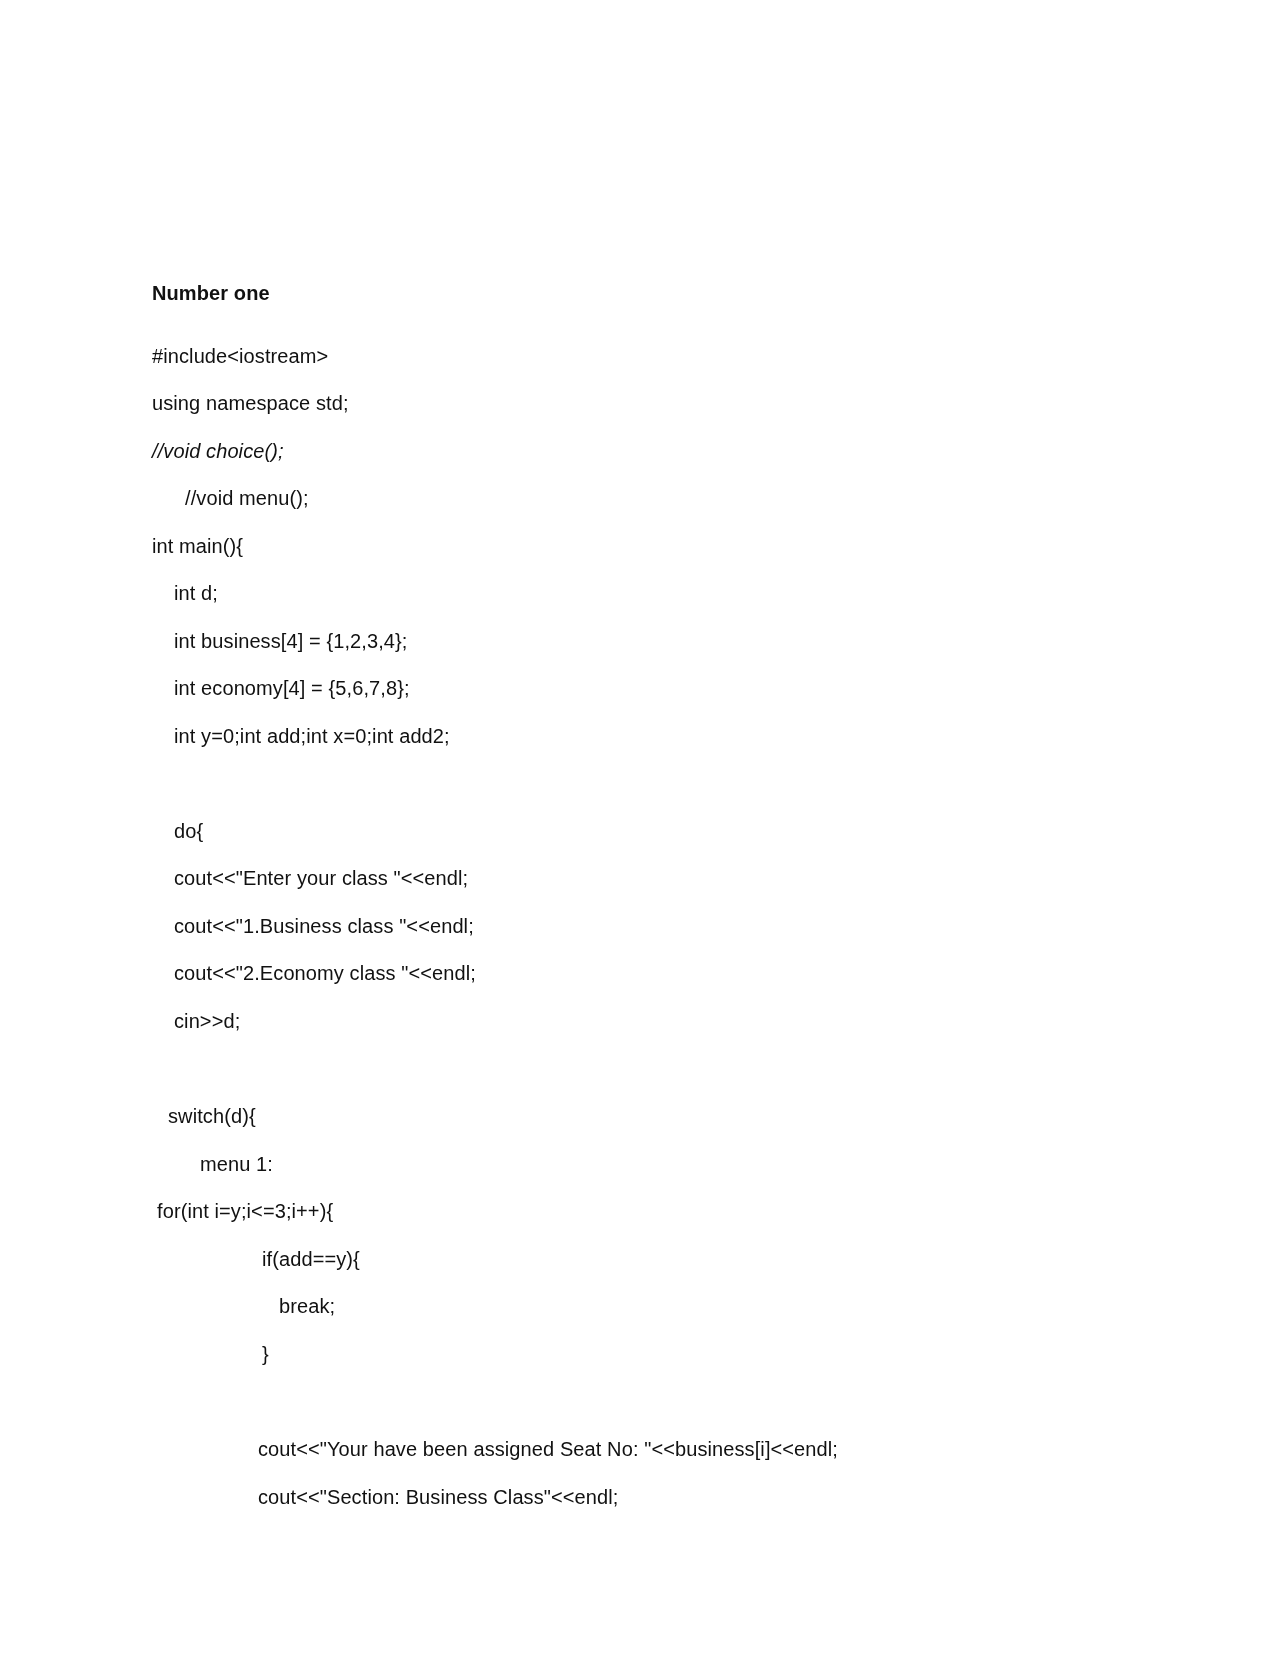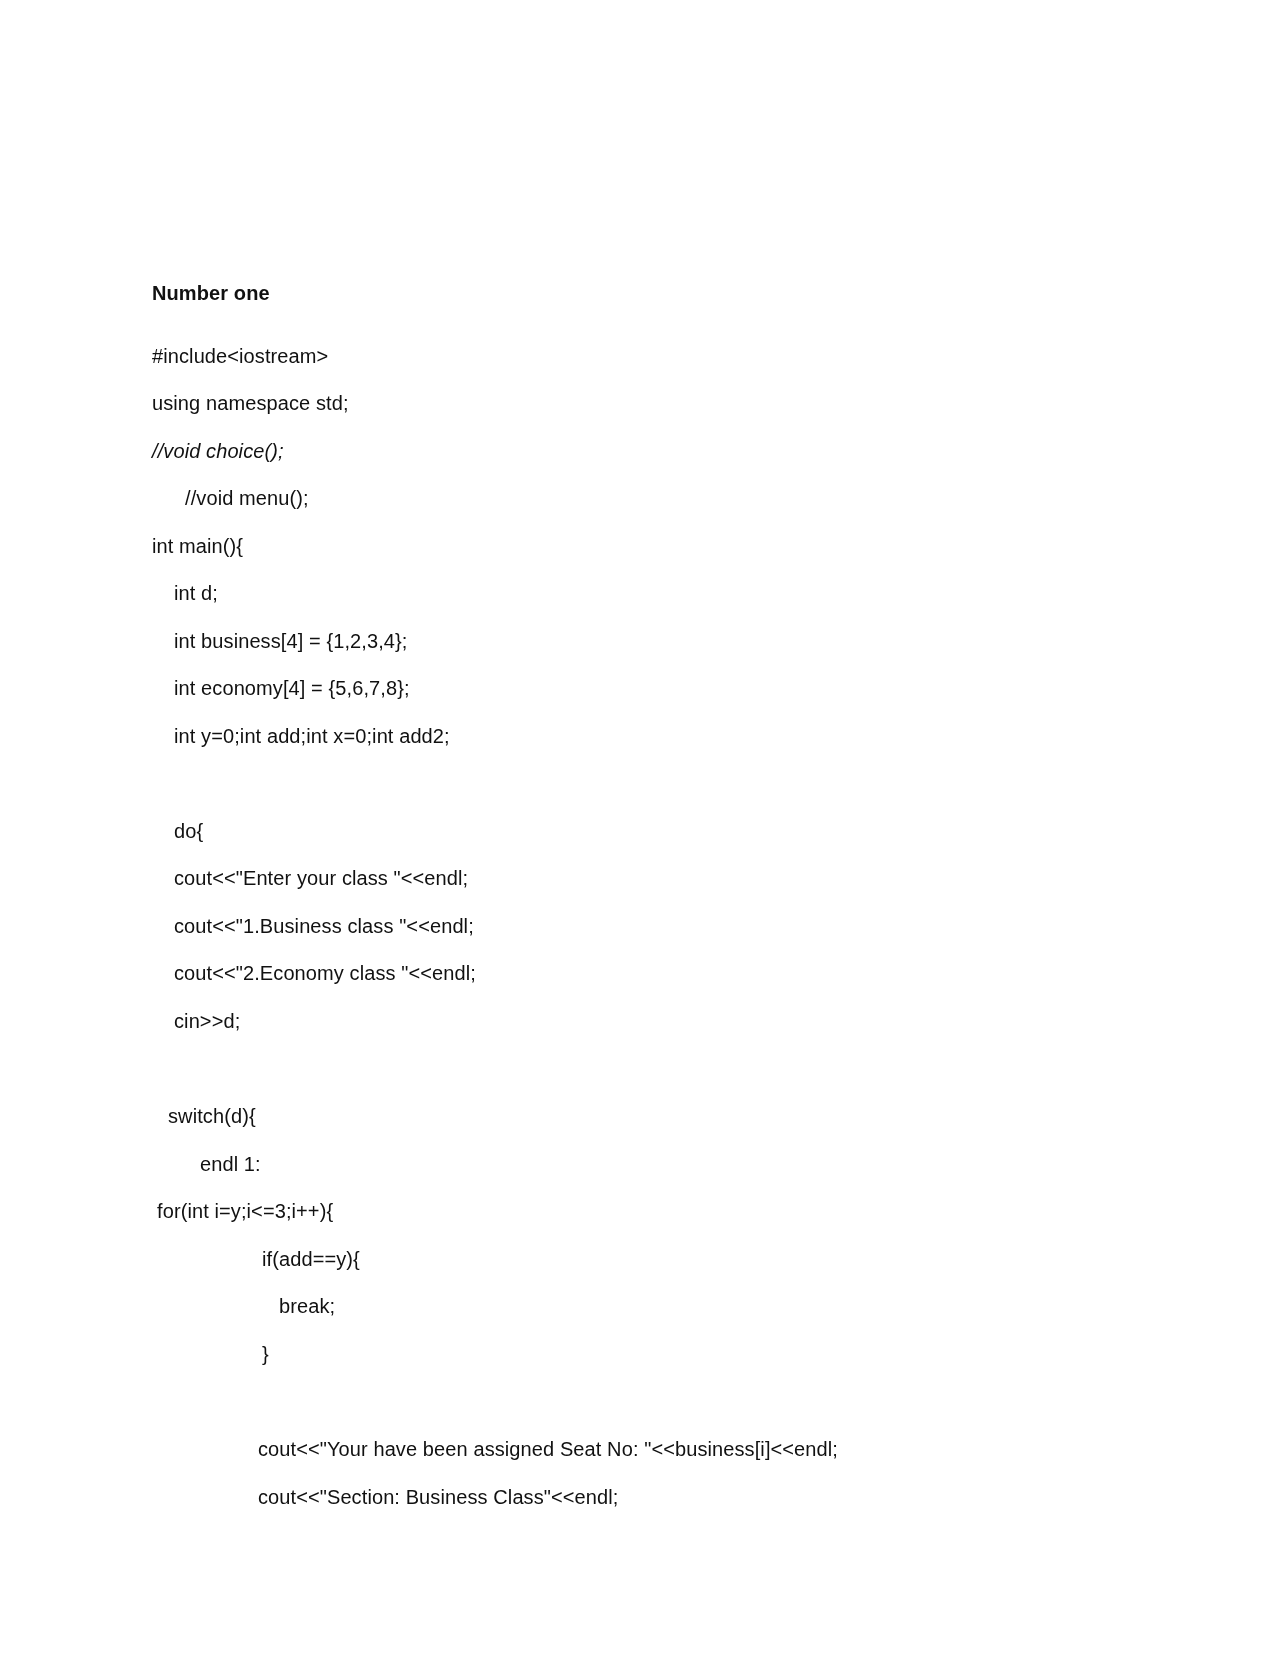--- a/index.html
+++ b/index.html
@@ -25,21 +25,21 @@
       <div class="line code-line" style="left: 174px; top: 593px;">int d;</div>
       <div class="line code-line" style="left: 174px; top: 641px;">int business[4] = {1,2,3,4};</div>
       <div class="line code-line" style="left: 174px; top: 688px; text-align: right;">int economy[4] = {5,6,7,8};</div>
       <div class="line code-line" style="left: 174px; top: 736px;">int y=0;int add;int x=0;int add2;</div>
       <div class="line code-line" style="left: 174px; top: 831px;">do{</div>
       <div class="line code-line" style="left: 174px; top: 878px;">cout&lt;&lt;"Enter your class "&lt;&lt;endl;</div>
       <div class="line code-line" style="left: 174px; top: 926px;">cout&lt;&lt;"1.Business class "&lt;&lt;endl;</div>
       <div class="line code-line" style="left: 174px; top: 973px;">cout&lt;&lt;"2.Economy class "&lt;&lt;endl;</div>
       <div class="line code-line" style="left: 174px; top: 1021px;">cin&gt;&gt;d;</div>
       <div class="line code-line" style="left: 168px; top: 1116px;">switch(d){</div>
-      <div class="line code-line" style="left: 200px; top: 1164px;">endl 1:</div>
+      <div class="line code-line" style="left: 200px; top: 1164px;">menu 1:</div>
       <div class="line code-line" style="left: 157px; top: 1211px;">for(int i=y;i&lt;=3;i++){</div>
       <div class="line code-line" style="left: 262px; top: 1259px;">if(add==y){</div>
       <div class="line code-line" style="left: 279px; top: 1306px;">break;</div>
       <div class="line code-line" style="left: 262px; top: 1354px;">}</div>
       <div class="line code-line" style="left: 258px; top: 1449px;">cout&lt;&lt;"Your have been assigned Seat No: "&lt;&lt;business[i]&lt;&lt;endl;</div>
       <div class="line code-line" style="left: 258px; top: 1497px;">cout&lt;&lt;"Section: Business Class"&lt;&lt;endl;</div>
     </div>
 </div>
 
 </body></html>

